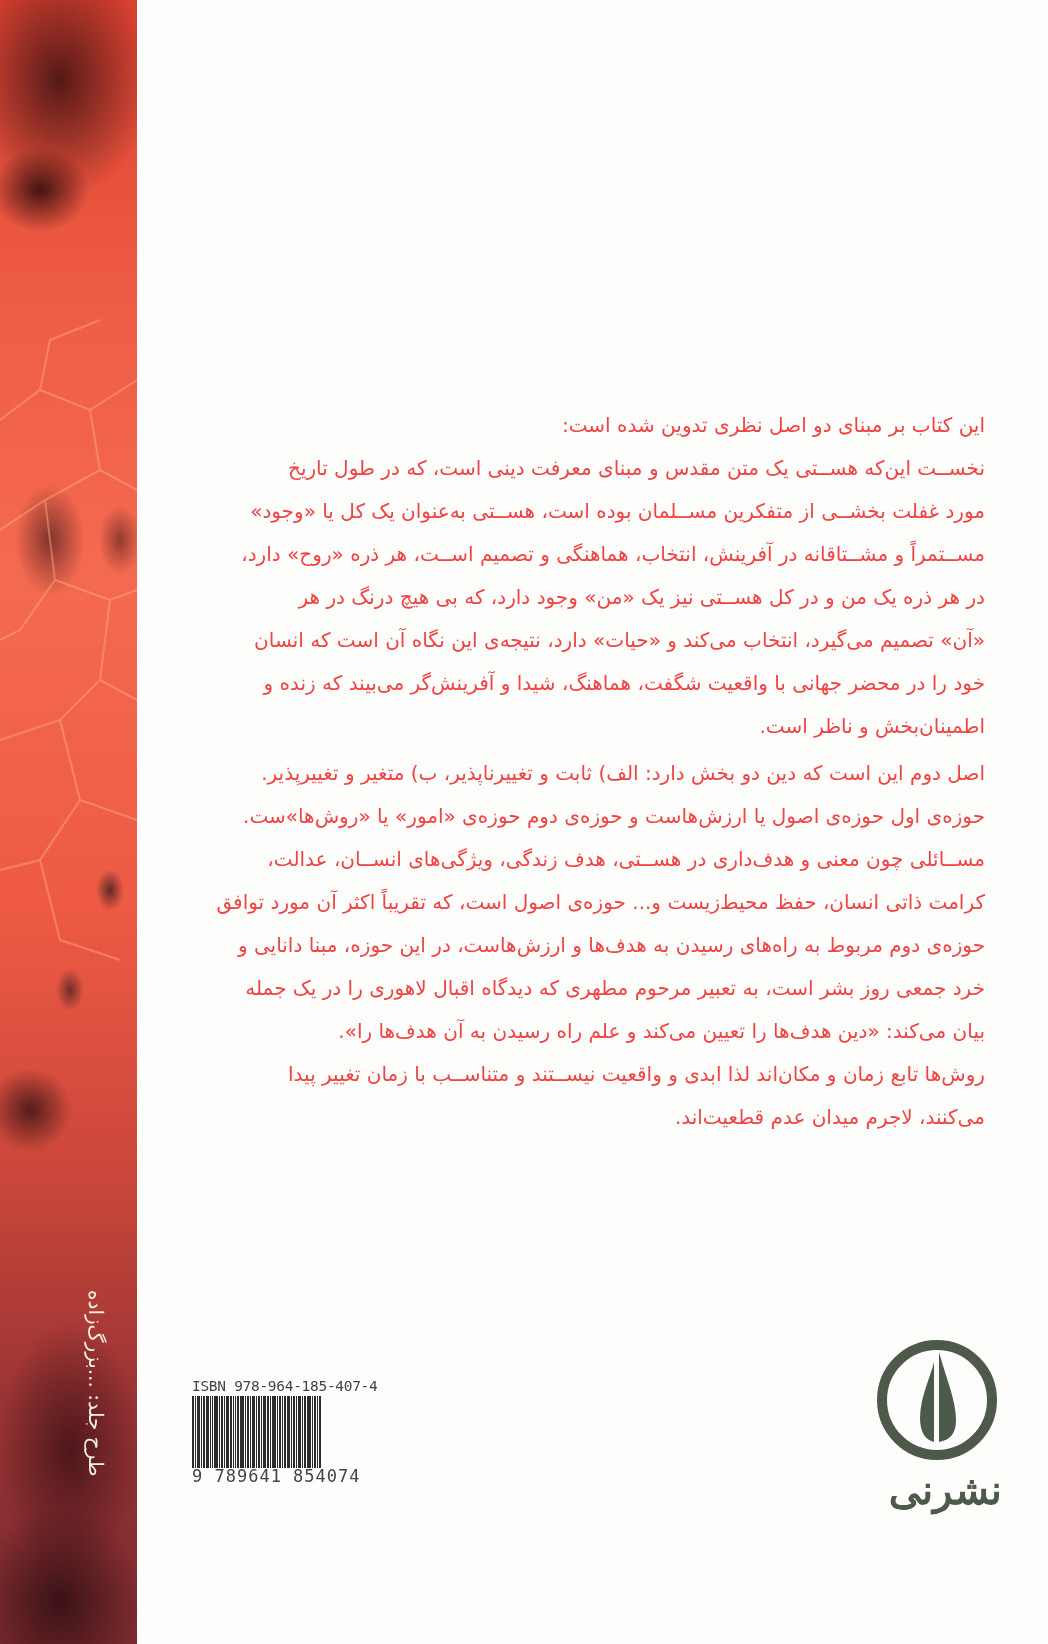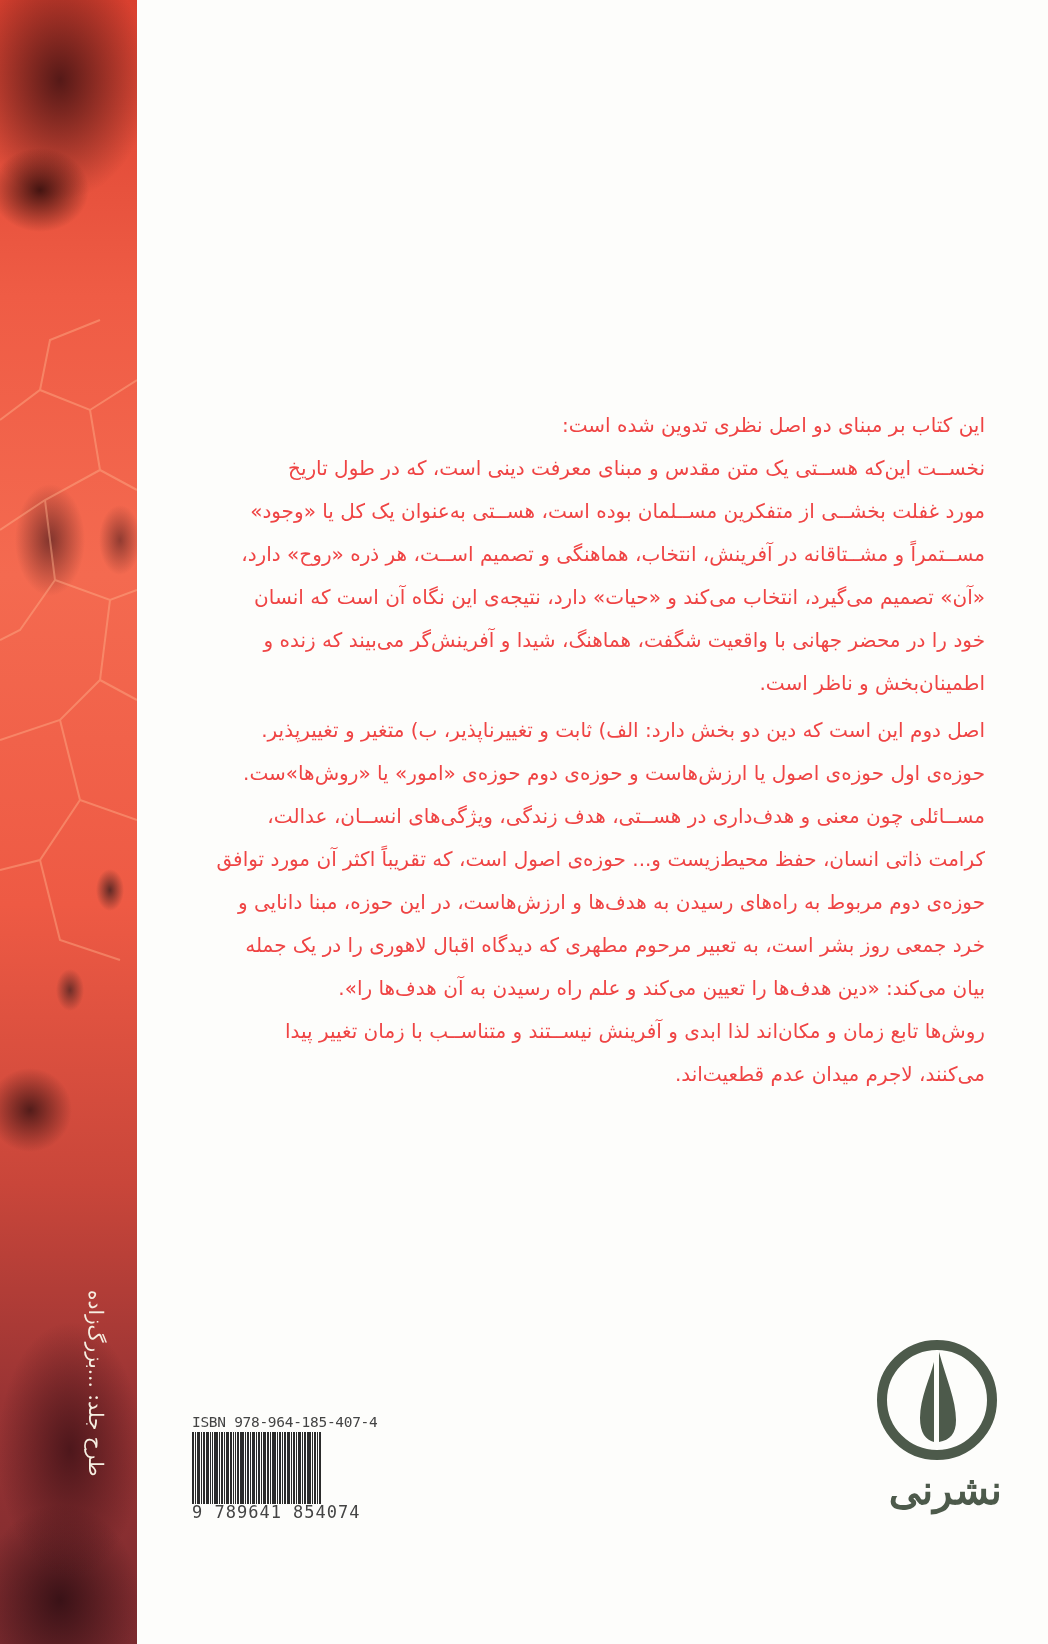--- a/index.html
+++ b/index.html
@@ -33,21 +33,21 @@
     position:absolute; left:195px; top:404px; width:790px;
     direction:rtl; text-align:justify;
     font-family: "DejaVu Sans", sans-serif;
     font-size:20px; line-height:43px; color:#ef4444;
   }
   .body-text p { margin:0; }
   .body-text p.gap { margin-top:4px; }
   .isbn {
     position:absolute; left:192px; top:1378px; width:190px;
   }
-  .isbn-label { font-family:"DejaVu Sans Mono", monospace; font-size:14.5px; color:#444; letter-spacing:-0.3px;margin-top:36px; }
+  .isbn-label { font-family:"DejaVu Sans Mono", monospace; font-size:14.5px; color:#444; letter-spacing:-0.3px; }
   .barcode { display:flex; height:72px; align-items:stretch; margin-top:2px; }
   .barcode span { display:block; background:#2b2b2b; margin-right:1px; }
   .isbn-digits { font-family:"DejaVu Sans Mono", monospace; font-size:17px; color:#444; letter-spacing:1px; margin-top:-2px; }
   .logo { position:absolute; left:872px; top:1338px; width:130px; }
   .logo svg { display:block; }
   .logo-text {
     text-align:right; font-family:"DejaVu Serif", serif; font-weight:bold;
     font-size:40px; color:#4d5a4b; direction:rtl; margin-top:4px;
   }
 </style>
@@ -71,31 +71,32 @@
     </g>
   </svg>
   <div class="spine-credit">طرح جلد: ...بزرگ‌زاده</div>
 </div>
 
 <div class="body-text">
   <p>این کتاب بر مبنای دو اصل نظری تدوین شده است:</p>
   <p>نخســت این‌که هســتی یک متن مقدس و مبنای معرفت دینی است، که در طول تاریخ</p>
   <p>مورد غفلت بخشــی از متفکرین مســلمان بوده است، هســتی به‌عنوان یک کل یا «وجود»</p>
   <p>مســتمراً و مشــتاقانه در آفرینش، انتخاب، هماهنگی و تصمیم اســت، هر ذره «روح» دارد،</p>
+  <p>در هر ذره یک  من  و در کل هســتی نیز یک «من» وجود دارد، که بی هیچ درنگ در هر</p>
   <p>«آن» تصمیم می‌گیرد، انتخاب می‌کند و «حیات» دارد، نتیجه‌ی این نگاه آن است که انسان</p>
   <p>خود را در محضر جهانی با واقعیت شگفت، هماهنگ، شیدا و آفرینش‌گر می‌بیند که زنده و</p>
   <p>اطمینان‌بخش و ناظر است.</p>
   <p class="gap">اصل دوم این است که دین دو بخش دارد: الف) ثابت و تغییرناپذیر، ب) متغیر و تغییرپذیر.</p>
   <p>حوزه‌ی اول حوزه‌ی اصول یا ارزش‌هاست و حوزه‌ی دوم حوزه‌ی «امور» یا «روش‌ها»ست.</p>
   <p>مســائلی چون معنی و هدف‌داری در هســتی، هدف زندگی، ویژگی‌های انســان، عدالت،</p>
   <p>کرامت ذاتی انسان، حفظ محیط‌زیست و... حوزه‌ی اصول است، که تقریباً اکثر آن مورد توافق</p>
   <p>حوزه‌ی دوم مربوط به راه‌های رسیدن به هدف‌ها و ارزش‌هاست، در این حوزه، مبنا دانایی و</p>
   <p>خرد جمعی روز بشر است، به تعبیر مرحوم مطهری که دیدگاه اقبال لاهوری را در یک جمله</p>
   <p>بیان می‌کند: «دین هدف‌ها را تعیین می‌کند و علم راه رسیدن به آن هدف‌ها را».</p>
-  <p>روش‌ها تابع زمان و مکان‌اند لذا ابدی و آفرینش نیســتند و متناســب با زمان تغییر پیدا</p>
+  <p>روش‌ها تابع زمان و مکان‌اند لذا ابدی و واقعیت نیســتند و متناســب با زمان تغییر پیدا</p>
   <p>می‌کنند، لاجرم میدان عدم قطعیت‌اند.</p>
 </div>
 
 <div class="isbn">
   <div class="isbn-label">ISBN 978-964-185-407-4</div>
   <div class="barcode">
     <span style="width:2px"></span>
       <span style="width:1px"></span>
       <span style="width:3px"></span>
       <span style="width:1px"></span>

